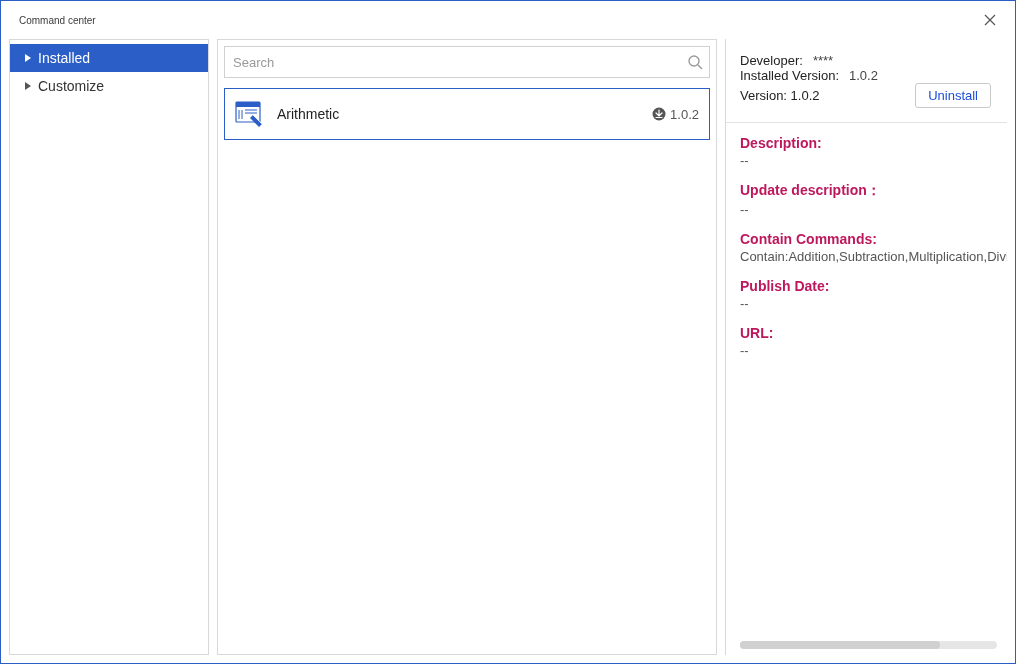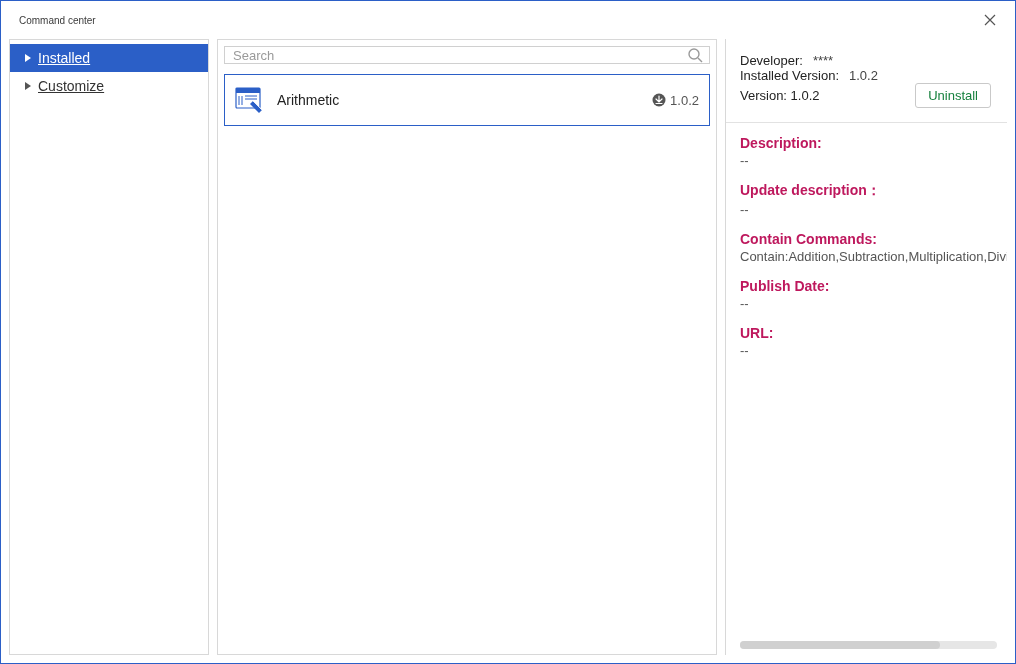--- a/index.html
+++ b/index.html
@@ -24,38 +24,38 @@
   .body {
     flex: 1; display: flex; gap: 8px; padding: 0 8px 8px 8px; min-height: 0;
   }
   .panel { border: 1px solid #d8d8d8; background: #fff; }
   .sidebar {
     width: 200px; flex: 0 0 200px;
     padding-top: 4px;
   }
   .side-item {
     height: 28px; display: flex; align-items: center;
-    padding-left: 14px; gap: 4px; cursor: pointer; font-size: 14px; text-decoration: underline;
+    padding-left: 14px; gap: 4px; cursor: pointer; font-size: 14px;
   }
   .side-item .tri {
     width: 8px; height: 8px; display:inline-flex; align-items:center; justify-content:center;
   }
   .side-item .tri svg { width: 6px; height: 8px; }
   .side-item.active {
     background: #2b5fc7; color: #fff;
   }
   .side-item.active .tri svg path { fill: #fff; }
   .side-item .label { margin-left: 2px; }
 
   .center {
     flex: 1; min-width: 0;
     display: flex; flex-direction: column; padding: 6px;
   }
   .search-wrap {
-    height: 18px; border: 1px solid #d0d0d0;
+    height: 32px; border: 1px solid #d0d0d0;
     display: flex; align-items: center; padding: 0 6px 0 8px;
     margin-bottom: 10px;
   }
   .search-wrap input {
     flex: 1; border: none; outline: none; font-size: 13px; background: transparent; color: #333;
   }
   .search-wrap input::placeholder { color: #9a9a9a; }
   .search-icon { color: #9a9a9a; display:flex; }
   .search-icon svg { width: 16px; height: 16px; }
 
@@ -83,21 +83,21 @@
     overflow: hidden;
     position: relative;
   }
   .meta-rows { display:flex; flex-direction:column; margin-bottom: 10px; }
   .meta-row { display:flex; align-items:center; gap: 10px; font-size: 13px; }
   .meta-row .k { color: #222; }
   .meta-row .v { color: #444; }
   .uninstall-row { display:flex; align-items:center; justify-content:space-between; padding-right: 16px; }
   .btn {
     border: 1px solid #c9c9c9; background: #fff; border-radius: 3px;
-    padding: 4px 12px; font-size: 13px; cursor: pointer; color: #15803d;
+    padding: 4px 12px; font-size: 13px; cursor: pointer; color: #1d4ed8;
   }
   .hr { border: none; border-top: 1px solid #e2e2e2; margin: 14px 0 12px 0; margin-left: -14px; }
   .sections { display:flex; flex-direction:column; gap: 14px; font-size: 14px; }
   .sect .h { font-weight: 700; color: #be185d; margin-bottom: 2px; }
   .sect .b { color: #555; font-size: 13px; white-space: nowrap; }
 
   .scroll-shadow {
     position: absolute; bottom: 6px; left: 14px; right: 10px; height: 8px;
     background: #e6e6e6; border-radius: 4px;
   }

